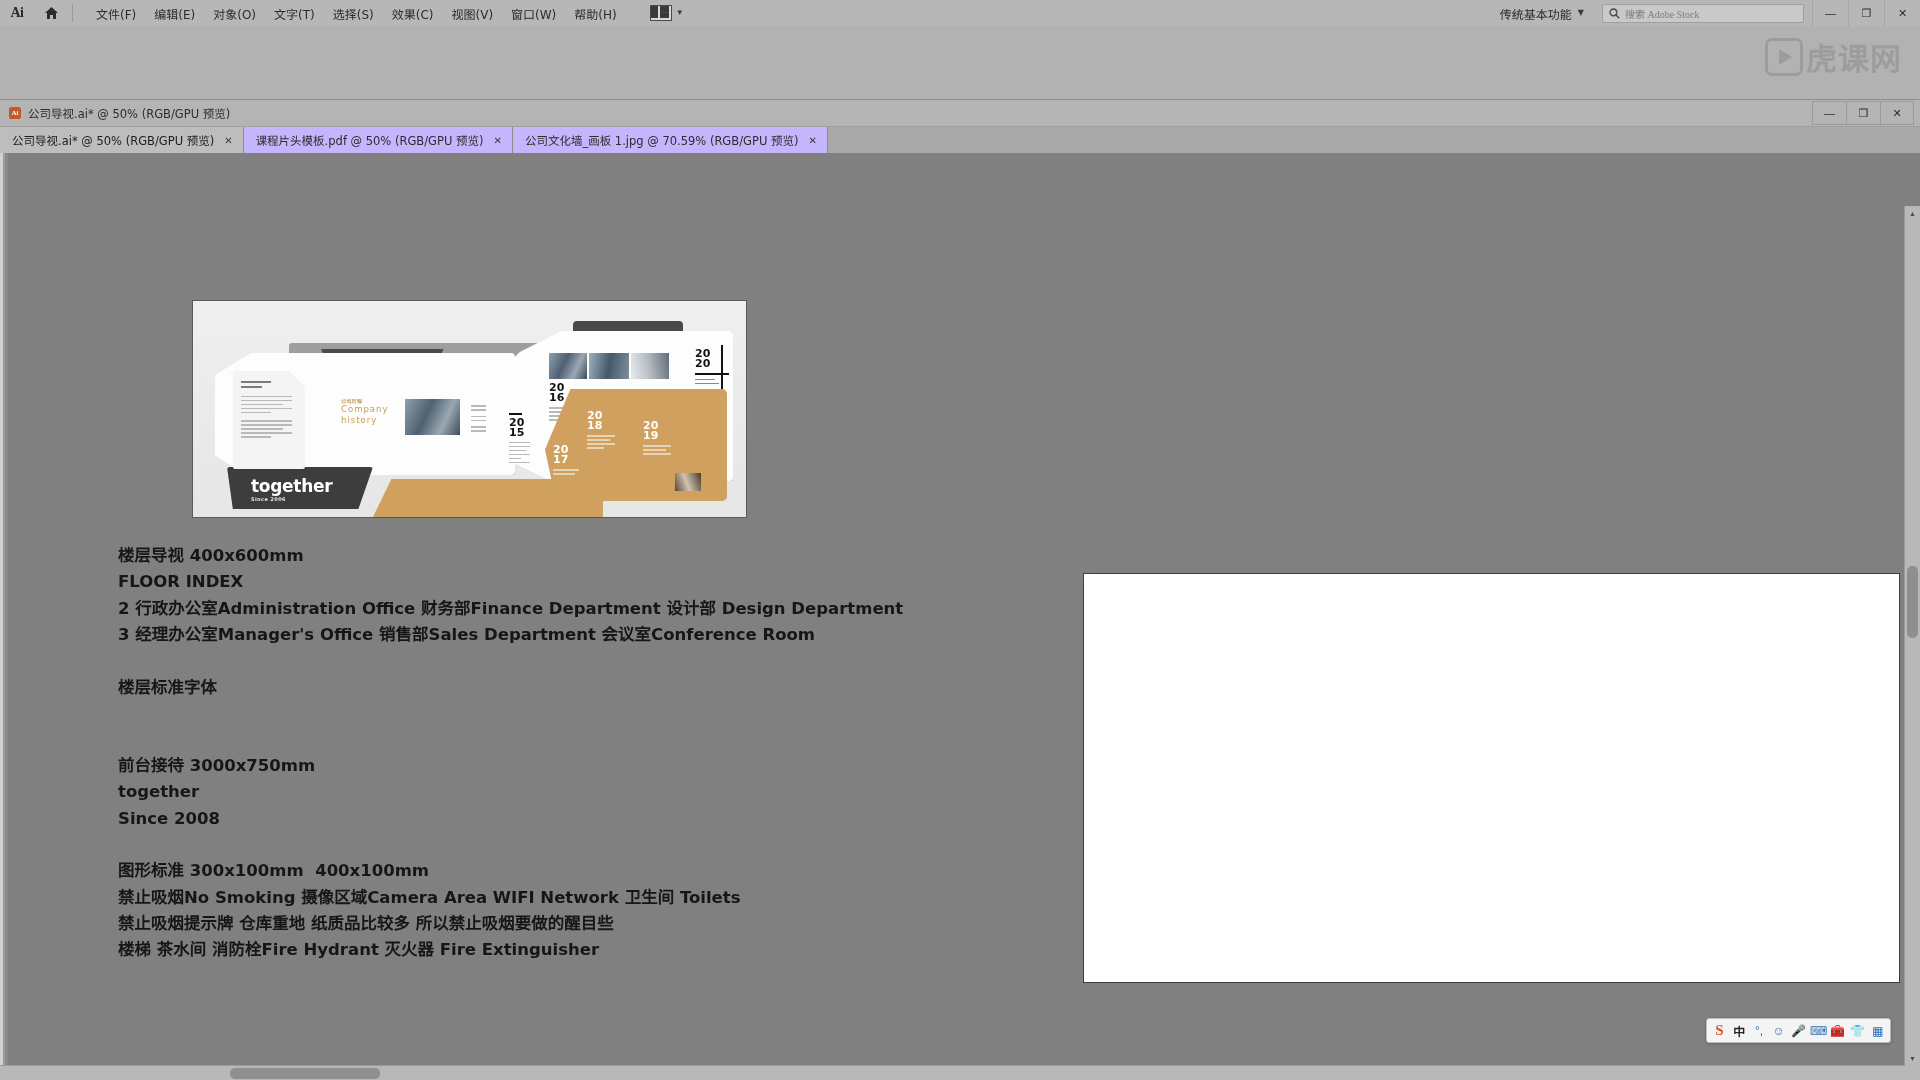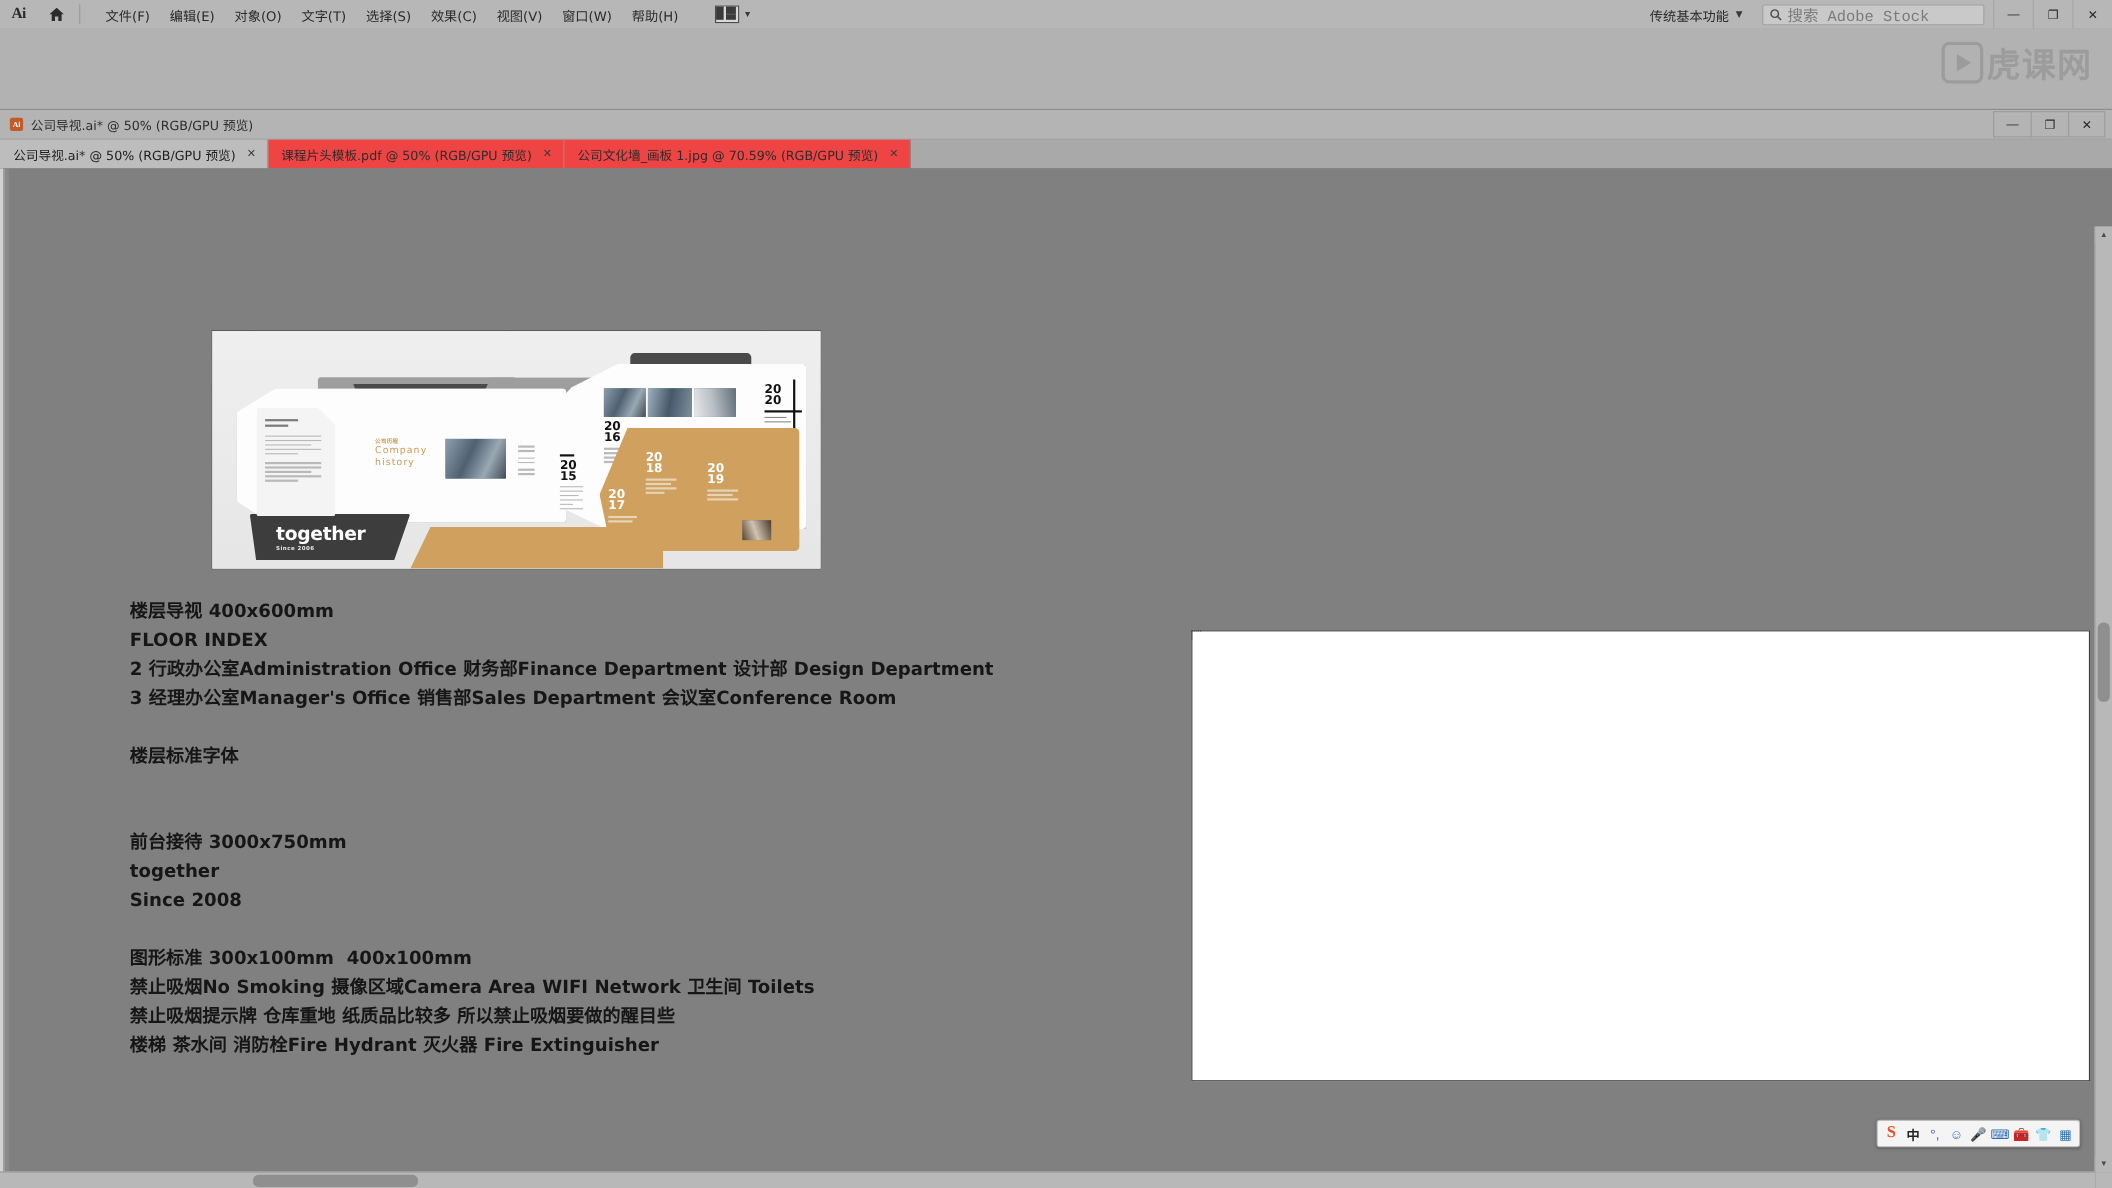--- a/index.html
+++ b/index.html
@@ -48,22 +48,22 @@
   .mb-right{margin-left:auto;display:flex;align-items:center;height:26px;justify-content:space-between;}
   .workspace-sel{
     display:flex;align-items:center;gap:6px;padding:0 10px;font-size:12px;color:#2b2b2b;
     font-family:"DejaVu Sans","Liberation Sans",sans-serif;
   }
   .searchbox{
     display:flex;align-items:center;gap:5px;
     background:#c9c9c9;border:1px solid #a0a0a0;border-radius:2px;
     height:17px;width:188px;padding:0 6px;margin:0 8px;
   }
-  .searchbox .ph{font-size:14px;color:#7b7b7b;white-space:nowrap;
-    font-family:Liberation Mono, monospace;}
+  .searchbox .ph{font-size:10px;color:#7b7b7b;white-space:nowrap;
+    font-family:Liberation Serif, serif;}
   .wbtn{
     width:35px;height:26px;display:flex;align-items:center;justify-content:center;
     border-left:1px solid #a6a6a6;color:#2b2b2b;font-size:11px;
   }
 
   
   .topband{
     position:absolute;left:0;top:26px;width:1920px;height:75px;background:#b2b2b2;
   }
   .watermark{
@@ -106,21 +106,21 @@
   }
   .dwb:last-child{border-right:1px solid #9b9b9b;margin-right:6px;}
 
   .doc-tabs{
     height:26px;background:#a9a9a9;display:flex;align-items:stretch;
     border-bottom:1px solid #7f7f7f;
   }
   .doc-tab{
     display:flex;align-items:center;gap:10px;padding:0 10px 0 12px;
     font-size:11.5px;color:#2d2d2d;border-right:1px solid #8c8c8c;
-    background:#ef4444;white-space:nowrap;
+    background:#c4b5fd;white-space:nowrap;
     font-family:"DejaVu Sans","Liberation Sans",sans-serif;
   }
   .doc-tab.active{background:#bdbdbd;color:#1d1d1d;}
   .tab-x{font-size:10px;color:#3a3a3a;}
 
   
   .canvas{
     position:absolute;left:0;top:53px;right:0;bottom:0;
     background:#808080;overflow:hidden;
   }

